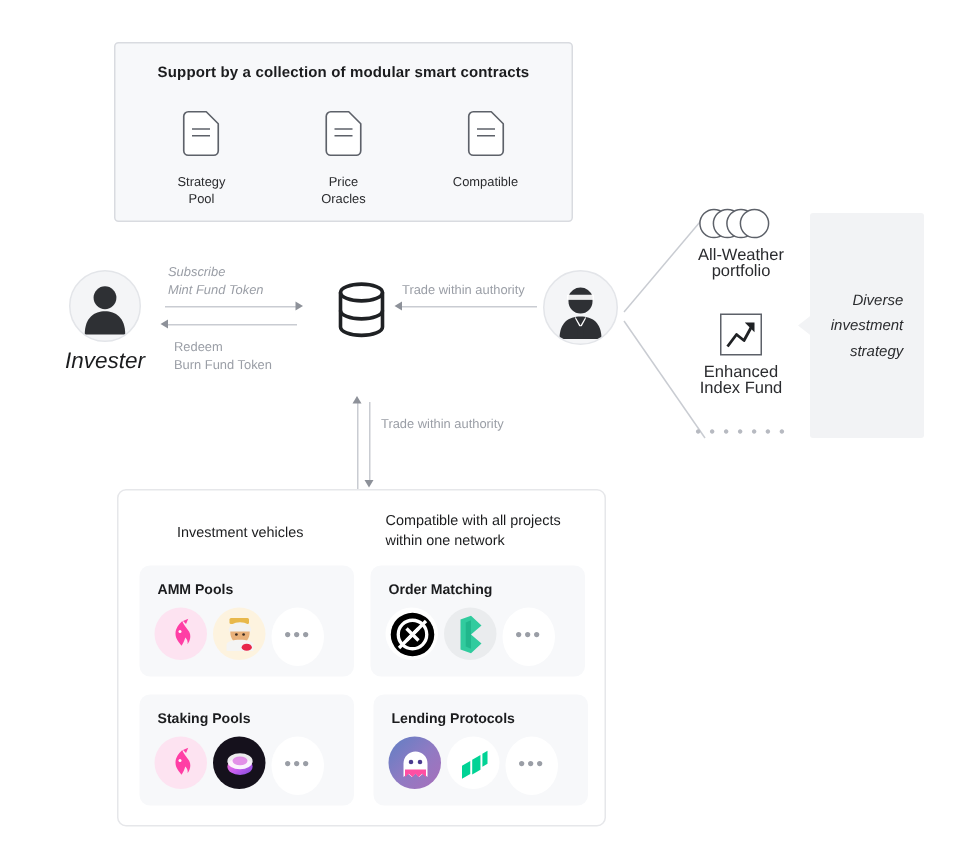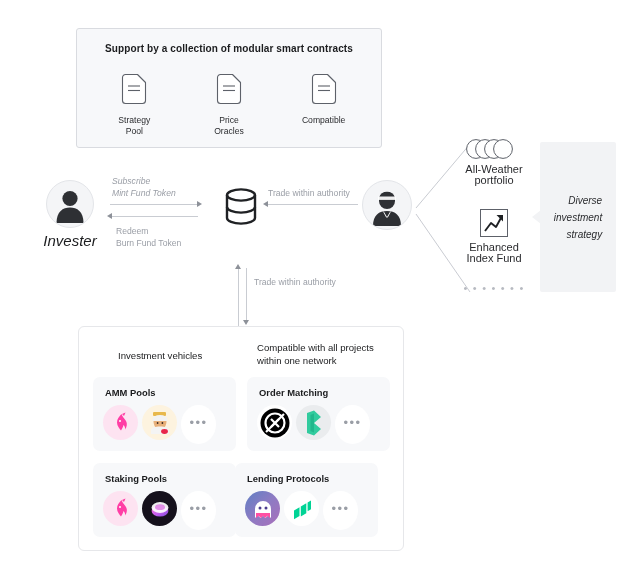--- a/index.html
+++ b/index.html
@@ -314,21 +314,21 @@
           </defs>
           <ellipse cx="13" cy="15" rx="8.4" ry="5.6" fill="url(#gemgrad)"></ellipse>
           <ellipse cx="13" cy="11.5" rx="8.4" ry="5.4" fill="#ffffff" opacity="0.92"></ellipse>
           <ellipse cx="13" cy="11.2" rx="5" ry="2.9" fill="#d96fe0" opacity="0.75"></ellipse>
         </svg>
       </div>
       <div class="icon-circle ellipsis-circle">•••</div>
     </div>
   </div>
 
-  <div class="mini-card" style="left:156px;top:136px;text-decoration:underline;">
+  <div class="mini-card" style="left:170px;top:136px;text-decoration:underline;">
     <div class="mini-title">Lending Protocols</div>
     <div class="icon-row">
       <div class="icon-circle" style="background:linear-gradient(135deg,#5f7fc4 0%,#8e7bc3 50%,#a96fbb 100%);">
         <svg width="22" height="24" viewBox="0 0 22 24">
           <path d="M3 12 A8 8 0 0 1 19 12 L19 21 L16.2 18.6 L13.4 21 L11 18.6 L8.6 21 L5.8 18.6 L3 21 Z" fill="#ffffff"></path>
           <circle cx="8" cy="11" r="1.5" fill="#4a3b8f"></circle>
           <circle cx="14" cy="11" r="1.5" fill="#4a3b8f"></circle>
           <path d="M4 16 L18 16 L18 21 L15.5 18.8 L13 21 L11 18.8 L9 21 L6.5 18.8 L4 21 Z" fill="#ff4fa3"></path>
         </svg>
       </div>

